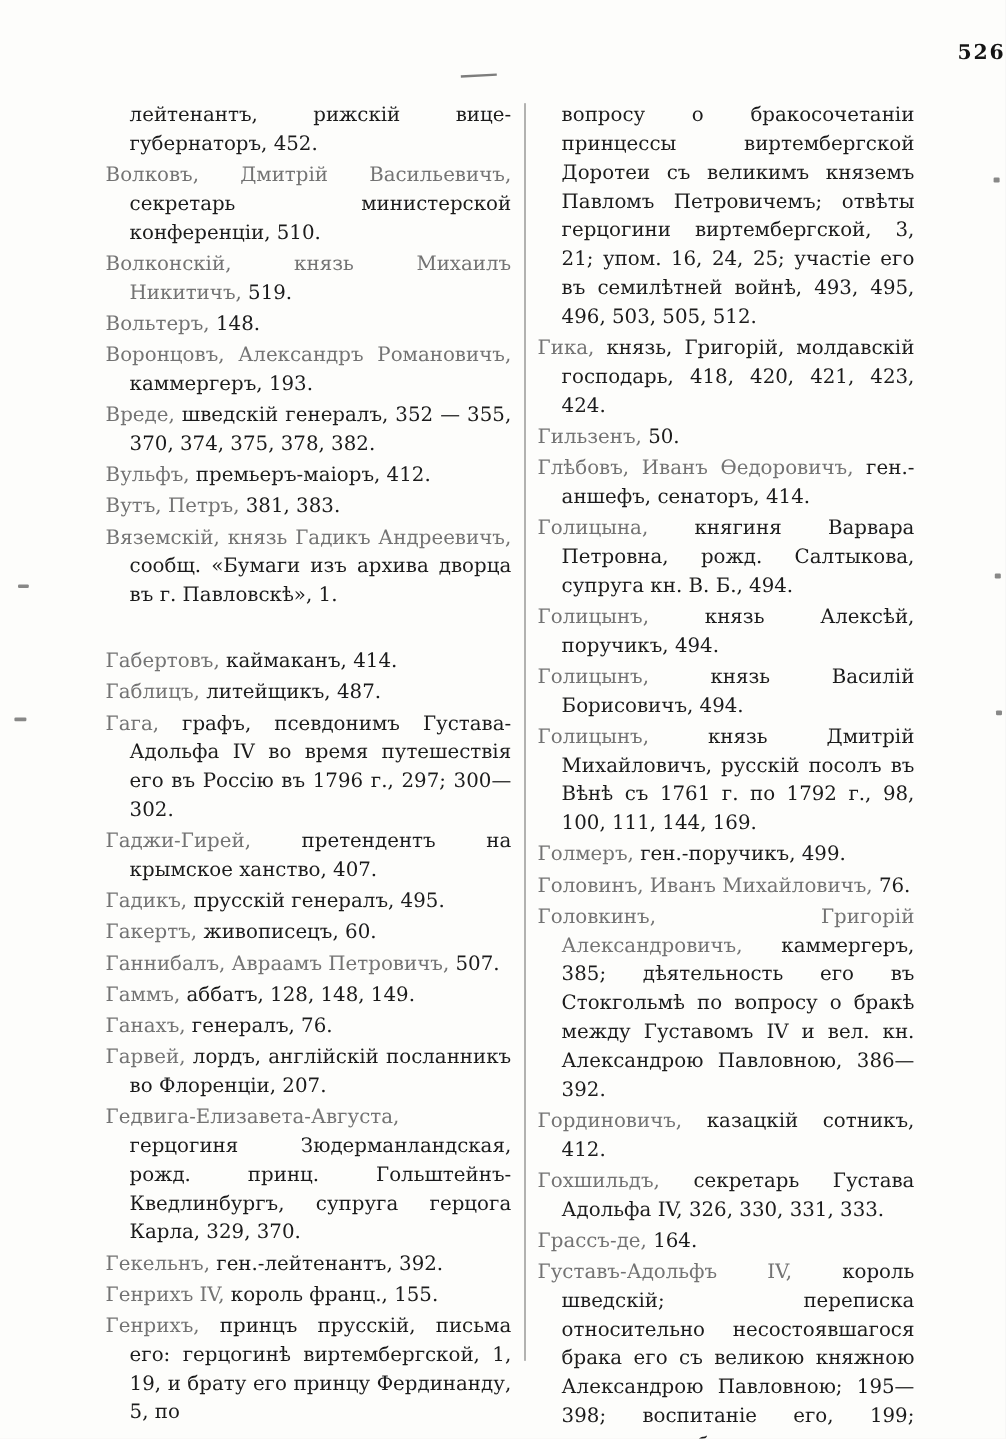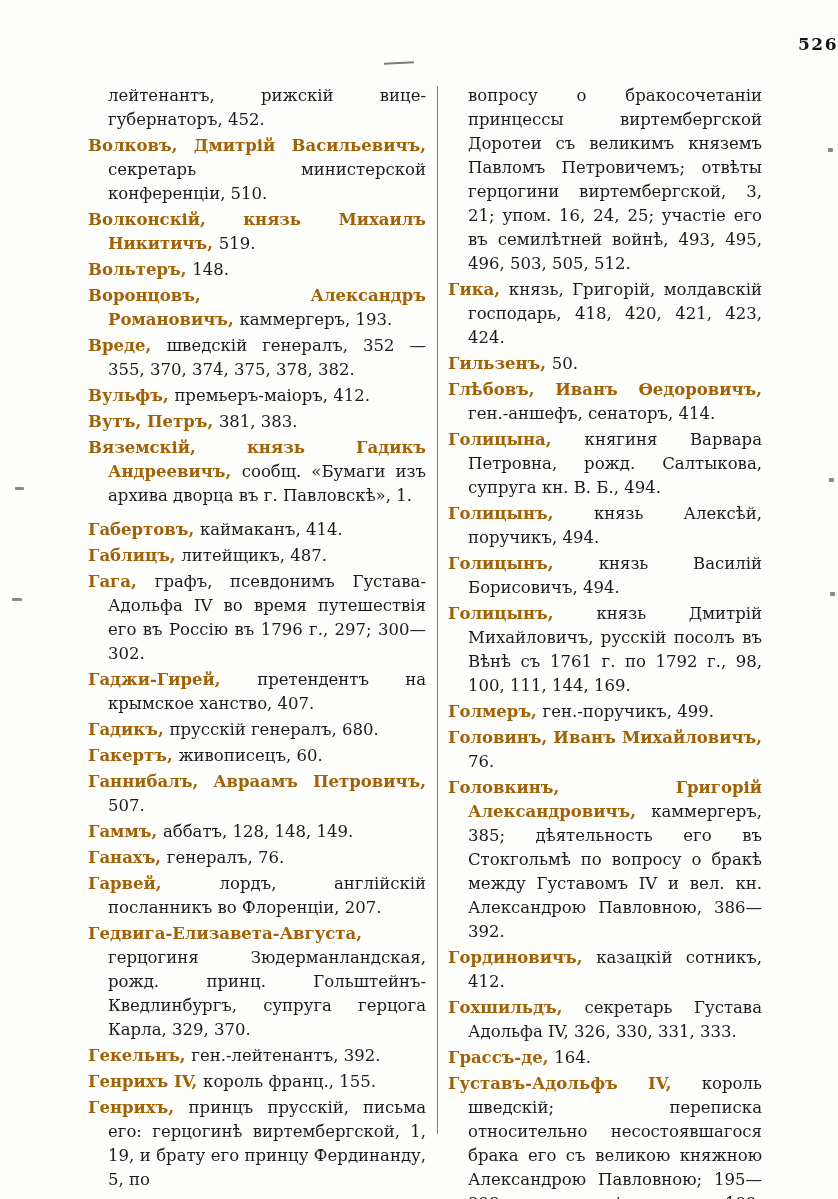--- a/index.html
+++ b/index.html
@@ -58,22 +58,22 @@
     width: 1px;
     height: 1048px;
     background: rgba(45,45,45,0.6);
   }
   .entry {
     padding-left: 20px;
     text-indent: -20px;
     margin-bottom: 2px;
   }
   .entry.cont { text-indent: 0; }
-  .entry.gap  { margin-top: 10px; }
-  .head { font-weight: bold; color: #a16207; }
+  .entry.gap  { margin-top: 31px; }
+  .head { font-weight: normal; color: #737373; }
   .artifact {
     position: absolute;
     background: rgba(40,40,40,0.55);
     border-radius: 1px;
   }
 </style>
 </head>
 <body>
 
 <div class="page">
@@ -89,21 +89,21 @@
         <div class="entry"><span class="head">Вольтеръ, </span><span>148.</span></div>
         <div class="entry"><span class="head">Воронцовъ, Александръ Романовичъ, </span><span>каммергеръ, 193.</span></div>
         <div class="entry"><span class="head">Вреде, </span><span>шведскій генералъ, 352 — 355, 370, 374, 375, 378, 382.</span></div>
         <div class="entry"><span class="head">Вульфъ, </span><span>премьеръ-маіоръ, 412.</span></div>
         <div class="entry"><span class="head">Вутъ, Петръ, </span><span>381, 383.</span></div>
         <div class="entry"><span class="head">Вяземскій, князь Гадикъ Андреевичъ, </span><span>сообщ. «Бумаги изъ архива дворца въ г. Павловскѣ», 1.</span></div>
         <div class="entry gap"><span class="head">Габертовъ, </span><span>каймаканъ, 414.</span></div>
         <div class="entry"><span class="head">Габлицъ, </span><span>литейщикъ, 487.</span></div>
         <div class="entry"><span class="head">Гага, </span><span>графъ, псевдонимъ Густава-Адольфа IV во время путешествія его въ Россію въ 1796 г., 297; 300—302.</span></div>
         <div class="entry"><span class="head">Гаджи-Гирей, </span><span>претендентъ на крымское ханство, 407.</span></div>
-        <div class="entry"><span class="head">Гадикъ, </span><span>прусскій генералъ, 680.</span></div>
+        <div class="entry"><span class="head">Гадикъ, </span><span>прусскій генералъ, 495.</span></div>
         <div class="entry"><span class="head">Гакертъ, </span><span>живописецъ, 60.</span></div>
         <div class="entry"><span class="head">Ганнибалъ, Авраамъ Петровичъ, </span><span>507.</span></div>
         <div class="entry"><span class="head">Гаммъ, </span><span>аббатъ, 128, 148, 149.</span></div>
         <div class="entry"><span class="head">Ганахъ, </span><span>генералъ, 76.</span></div>
         <div class="entry"><span class="head">Гарвей, </span><span>лордъ, англійскій посланникъ во Флоренціи, 207.</span></div>
         <div class="entry"><span class="head">Гедвига-Елизавета-Августа, </span><span>герцогиня Зюдерманландская, рожд. принц. Гольштейнъ-Кведлинбургъ, супруга герцога Карла, 329, 370.</span></div>
         <div class="entry"><span class="head">Гекельнъ, </span><span>ген.-лейтенантъ, 392.</span></div>
         <div class="entry"><span class="head">Генрихъ IV, </span><span>король франц., 155.</span></div>
         <div class="entry"><span class="head">Генрихъ, </span><span>принцъ прусскій, письма его: герцогинѣ виртембергской, 1, 19, и брату его принцу Фердинанду, 5, по</span></div>
       </div>

